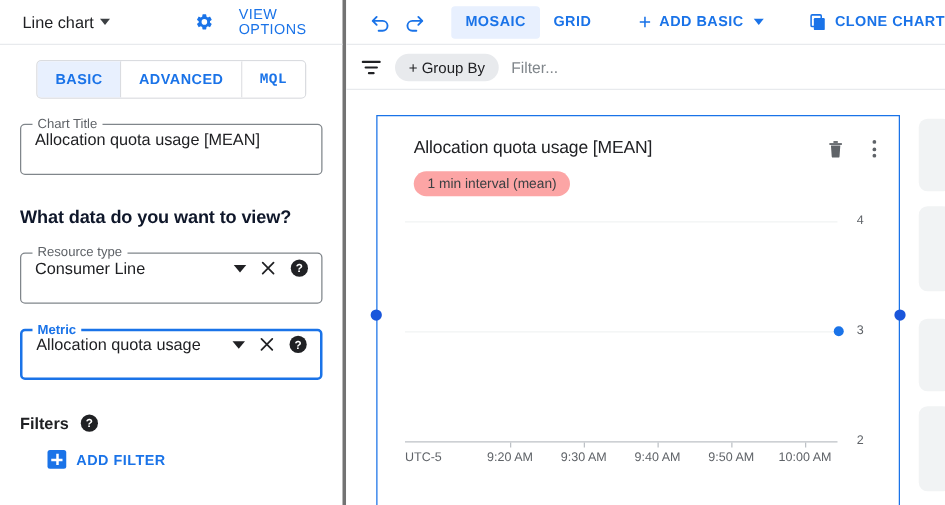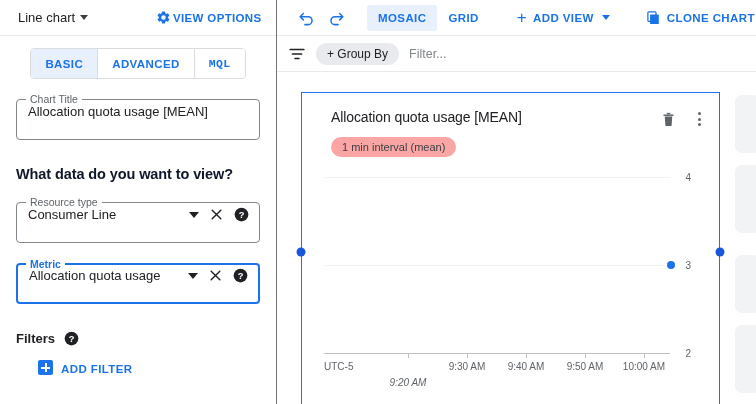--- a/index.html
+++ b/index.html
@@ -21,21 +21,21 @@
     height: 404px;
     display: flex;
     overflow: hidden;
   }
 
   
   .left-panel {
     width: 277px;
     height: 404px;
     box-sizing: border-box;
-    border-right: 1px solid #737373;
+    border-right: 3px solid #737373;
     background: #fff;
     position: relative;
     flex: 0 0 277px;
   }
   .lp-header {
     height: 36px;
     display: flex;
     align-items: center;
     padding: 0 12px 0 18px;
     box-sizing: border-box;
@@ -53,26 +53,26 @@
   .caret-down {
     width: 0; height: 0;
     border-left: 4px solid transparent;
     border-right: 4px solid transparent;
     border-top: 5px solid #3c4043;
     display: inline-block;
   }
   .view-options {
     display: flex;
     align-items: center;
-    gap: 2px;
+    gap: 20px;
     position: absolute;
     left: 156px;
     color: #1a73e8;
     font-size: 11.5px;
-    font-weight: bold;
+    font-weight: normal;
     letter-spacing: .35px;
     cursor: pointer;
   }
   .gear {
     width: 15px; height: 15px;
     flex: 0 0 15px;
     display: block;
   }
 
   
@@ -548,21 +548,21 @@
         <div class="seg-item selected">
           <span>MOSAIC</span>
         </div>
         <div class="seg-item">
           <span>GRID</span>
         </div>
       </div>
 
       <div class="tb-text-btn tb-gap-1">
         <span class="plus-glyph">+</span>
-        <span>ADD VIEW</span>
+        <span>ADD BASIC</span>
         <span class="mini-caret"></span>
       </div>
 
       <div class="tb-text-btn tb-gap-2">
         <svg width="15" height="15" viewBox="0 0 24 24">
           <rect x="3" y="3" width="13" height="15" rx="1.5" fill="none" stroke="#1a73e8" stroke-width="2"></rect>
           <path d="M8 7 h11 a1.5 1.5 0 0 1 1.5 1.5 V21 a1.5 1.5 0 0 1 -1.5 1.5 H8 A1.5 1.5 0 0 1 6.5 21 V8.5 A1.5 1.5 0 0 1 8 7 z" fill="#1a73e8"></path>
         </svg>
         <span>CLONE CHART</span>
       </div>
@@ -618,21 +618,21 @@
           <div class="axisline" style="top:184px;"></div>
           <div class="ylabel" style="top:184px;">2</div>
 
           <div class="xtick" style="left:106px; top:185px;"></div>
           <div class="xtick" style="left:165px; top:185px;"></div>
           <div class="xtick" style="left:224px; top:185px;"></div>
           <div class="xtick" style="left:283px; top:185px;"></div>
           <div class="xtick" style="left:342px; top:185px;"></div>
 
           <div class="tz-label" style="left:22px; top:192px;">UTC-5</div>
-          <div class="xlabel" style="left:106px; top:208px;font-style:italic;">9:20 AM</div>
+          <div class="xlabel" style="left:106px; top:192px;">9:20 AM</div>
           <div class="xlabel" style="left:165px; top:192px;">9:30 AM</div>
           <div class="xlabel" style="left:224px; top:192px;">9:40 AM</div>
           <div class="xlabel" style="left:283px; top:192px;">9:50 AM</div>
           <div class="xlabel" style="left:342px; top:192px;">10:00 AM</div>
 
           <div class="datapoint" style="left:369px; top:96px;"></div>
         </div>
       </div>
 
       <div class="handle" style="left:24px;  top:180px;"></div>

